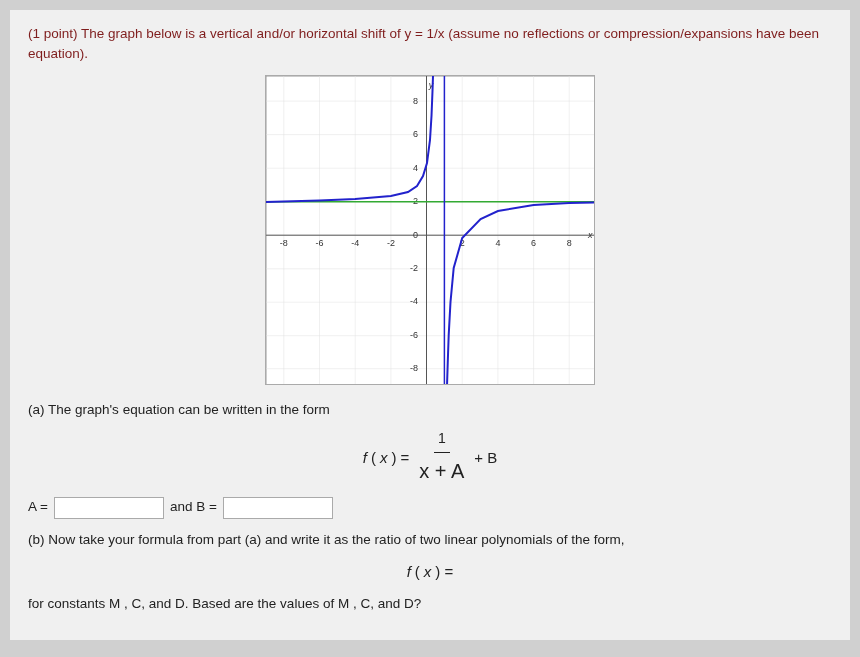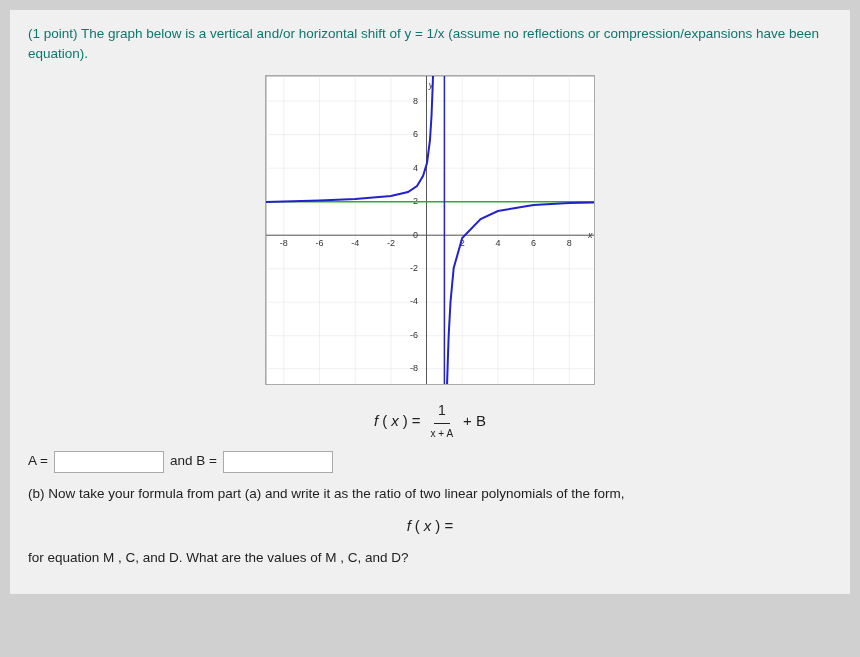--- a/index.html
+++ b/index.html
@@ -16,21 +16,21 @@
     }
     .page {
       background: #f0f0f0;
       width: 840px;
       padding: 14px 18px;
     }
     .question-header {
       font-size: 13.5px;
       line-height: 1.5;
       margin-bottom: 10px;
-      color: #0f766e;
+      color: #7f1d1d;
     }
     .graph-container {
       display: flex;
       justify-content: center;
       margin: 0 auto 14px auto;
     }
     .graph-wrap {
       background: white;
       border: 1px solid #aaa;
       width: 330px;
@@ -56,21 +56,21 @@
       vertical-align: middle;
       margin: 0 2px;
     }
     .fraction .numer {
       border-bottom: 1.5px solid #222;
       padding: 0 4px 1px 4px;
       font-size: 14px;
     }
     .fraction .denom {
       padding: 1px 4px 0 4px;
-      font-size: 10px;
+      font-size: 20px;
     }
     .inline-formula {
       display: inline-flex;
       align-items: center;
       gap: 4px;
       vertical-align: middle;
     }
     .input-row {
       display: flex;
       align-items: center;
@@ -212,20 +212,21 @@
             164,64
             165.5,40
             166.5,15
             167,0
           "></polyline>
       </svg>
     </div>
   </div>
 
   <div class="section">
+    <div>(a) The graph's equation can be written in the form</div>
 
     <div class="formula-block">
       <span class="inline-formula">
         <em>f</em>(<em>x</em>) =
         <span class="fraction">
           <span class="numer">1</span>
           <span class="denom">x + A</span>
         </span>
         <span>+ B</span>
       </span>
@@ -242,17 +243,17 @@
 
   <div class="section">
     <div>(b) Now take your formula from part (a) and write it as the ratio of two linear polynomials of the form,</div>
 
     <div class="formula-block">
       <span class="inline-formula">
         <em>f</em>(<em>x</em>) =
       </span>
     </div>
 
-    <div>for equation M , C, and D. What are the values of M , C, and D?</div>
+    <div>for constants M , C, and D. Based are the values of M , C, and D?</div>
 
   </div>
 
 </div>
 
 </body></html>

